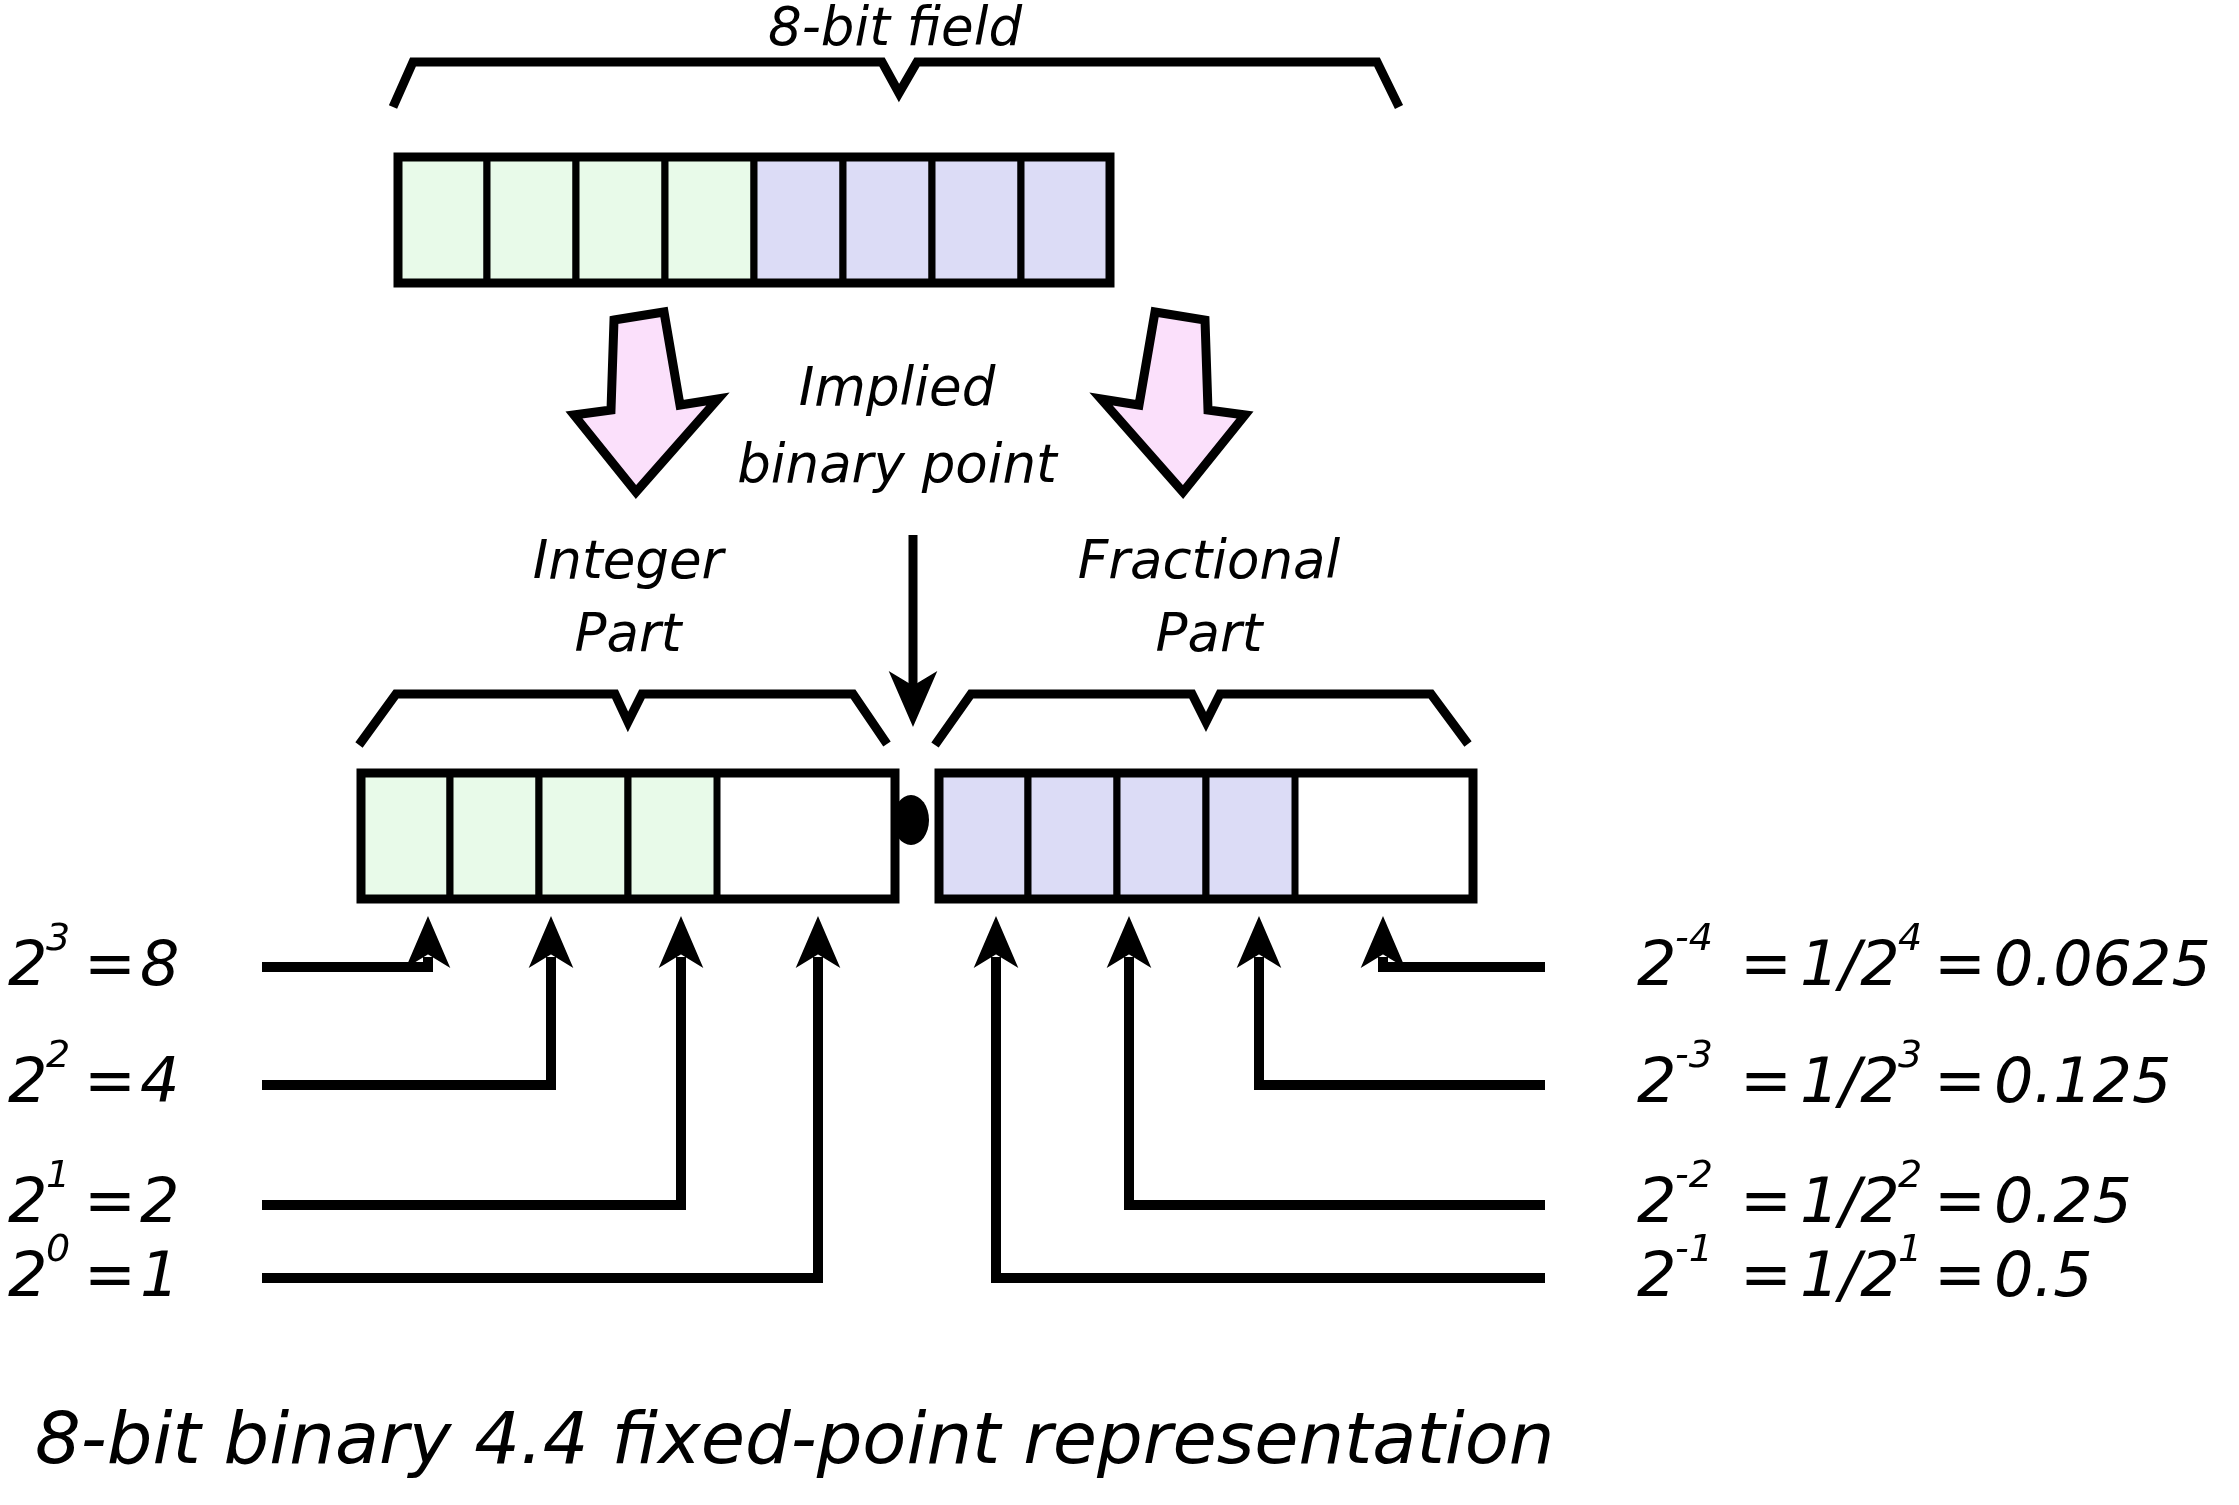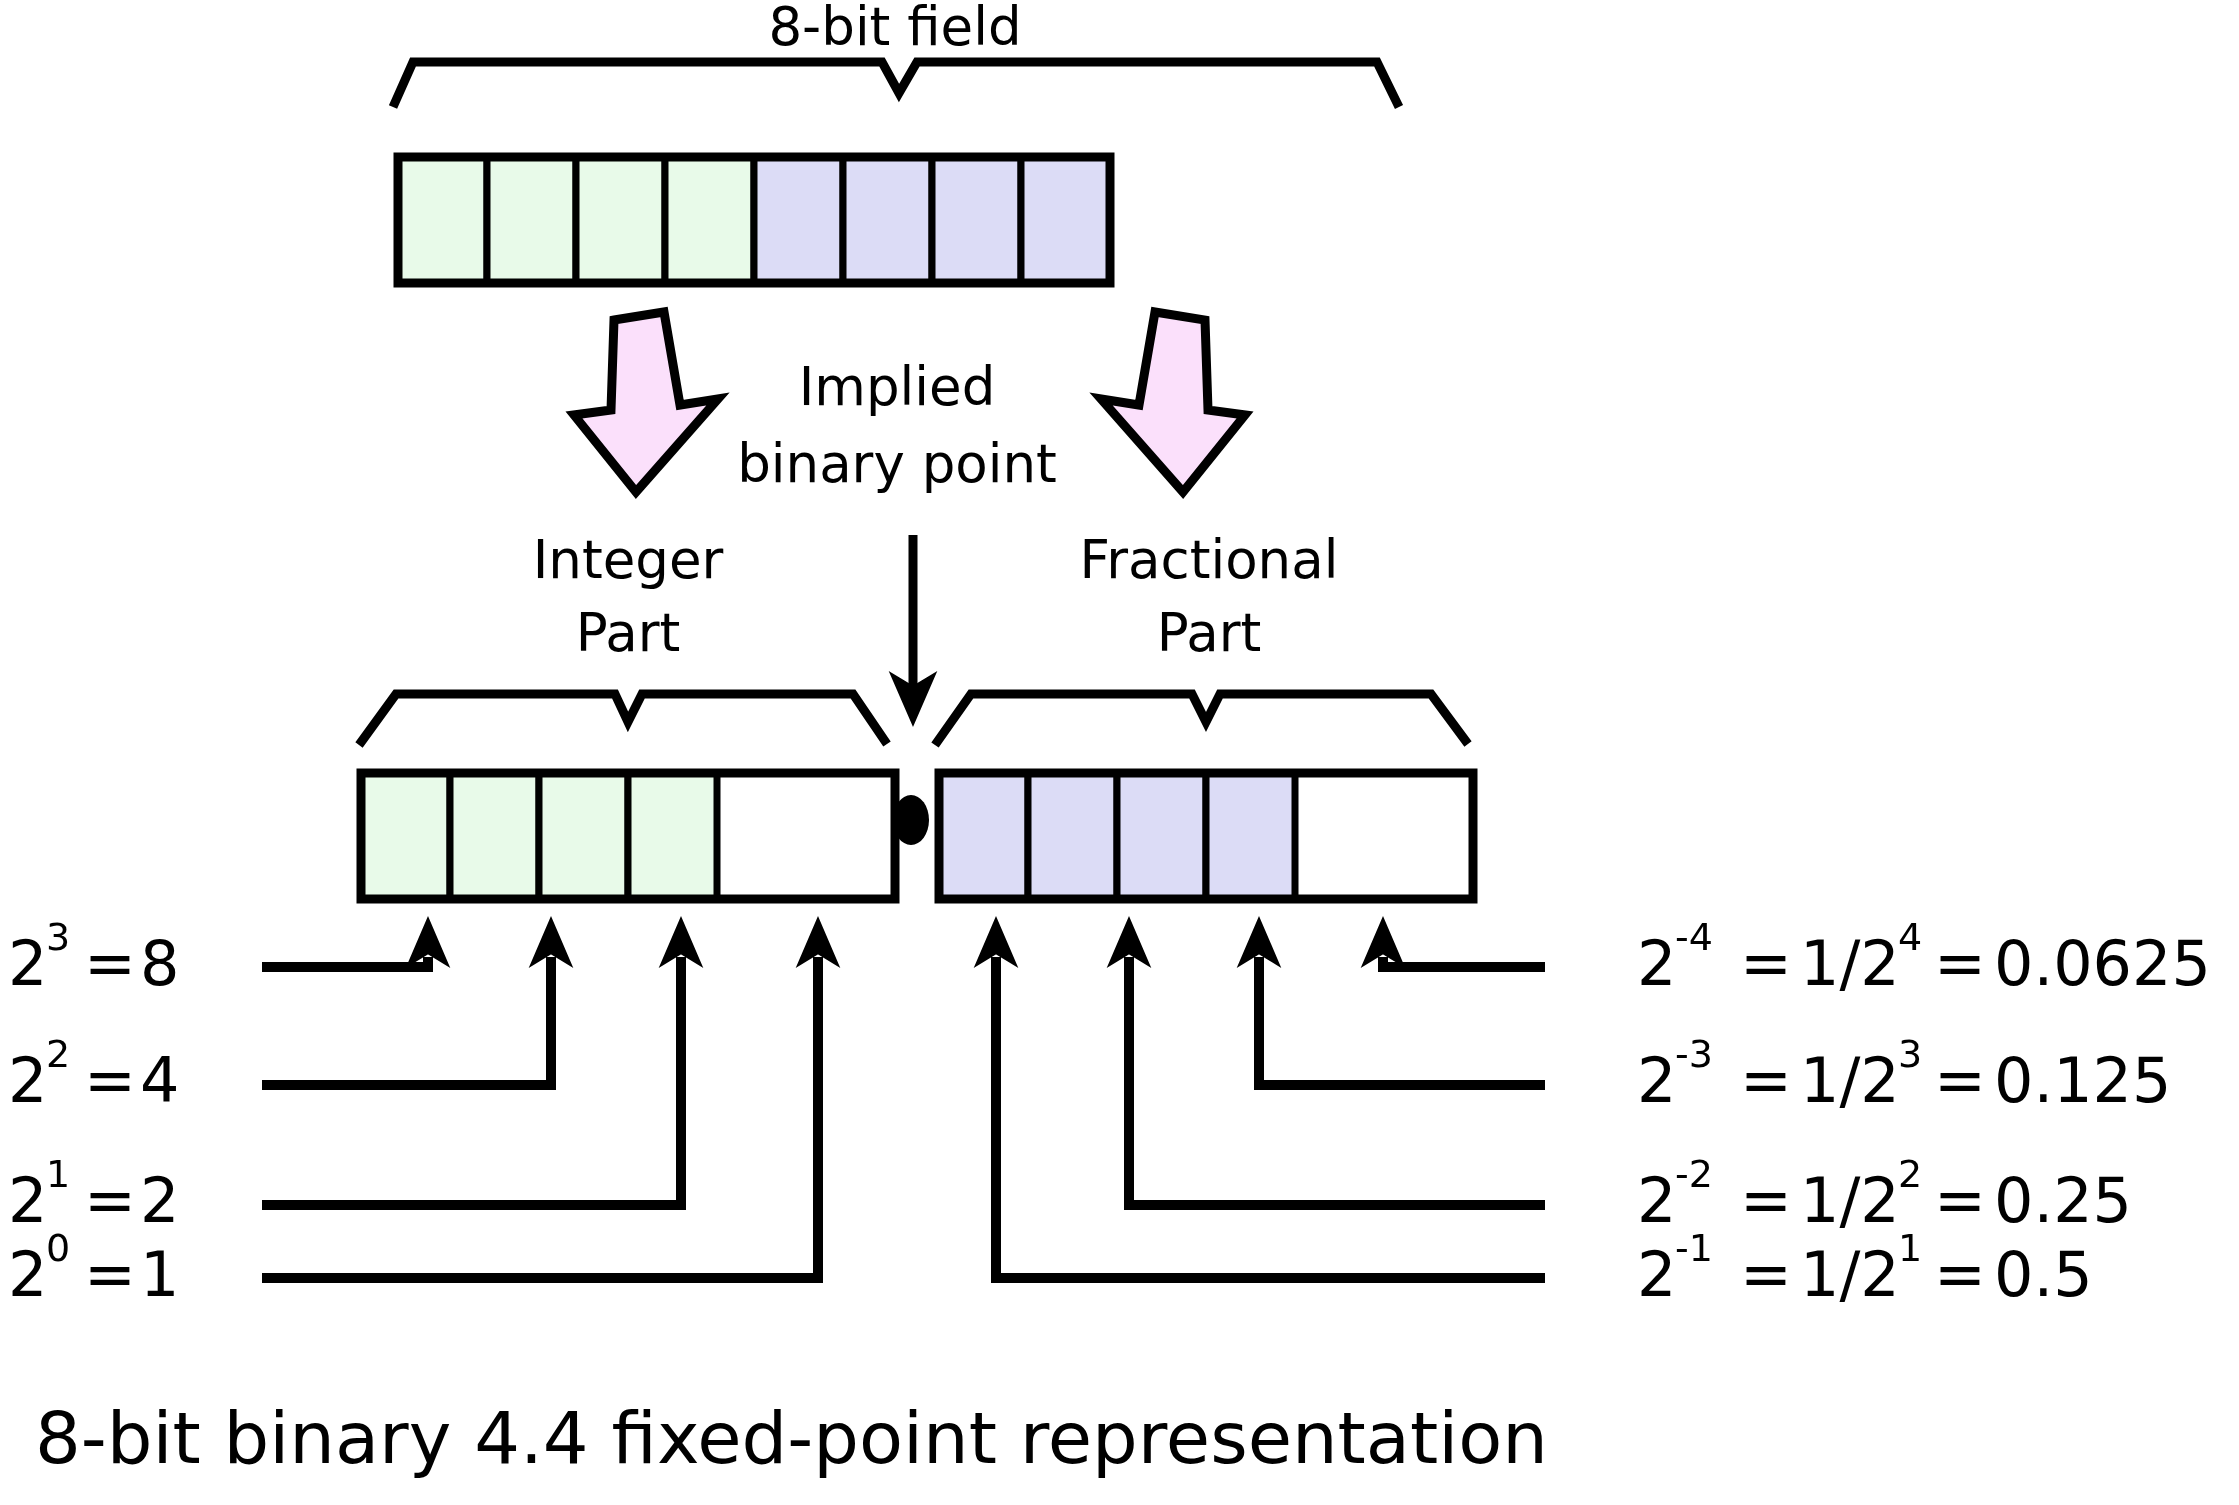--- a/index.html
+++ b/index.html
@@ -11,20 +11,21 @@
     width: 2239px;
     height: 1505px;
     overflow: hidden;
     font-family: "DejaVu Sans", "Liberation Sans", sans-serif;
   }
   #stage {
     position: relative;
     width: 2239px;
     height: 1505px;
     background: #ffffff;
+    font-style: italic;
   }
   svg#diagram {
     position: absolute;
     left: 0;
     top: 0;
     width: 2239px;
     height: 1505px;
     display: block;
   }
   .dia-text {

